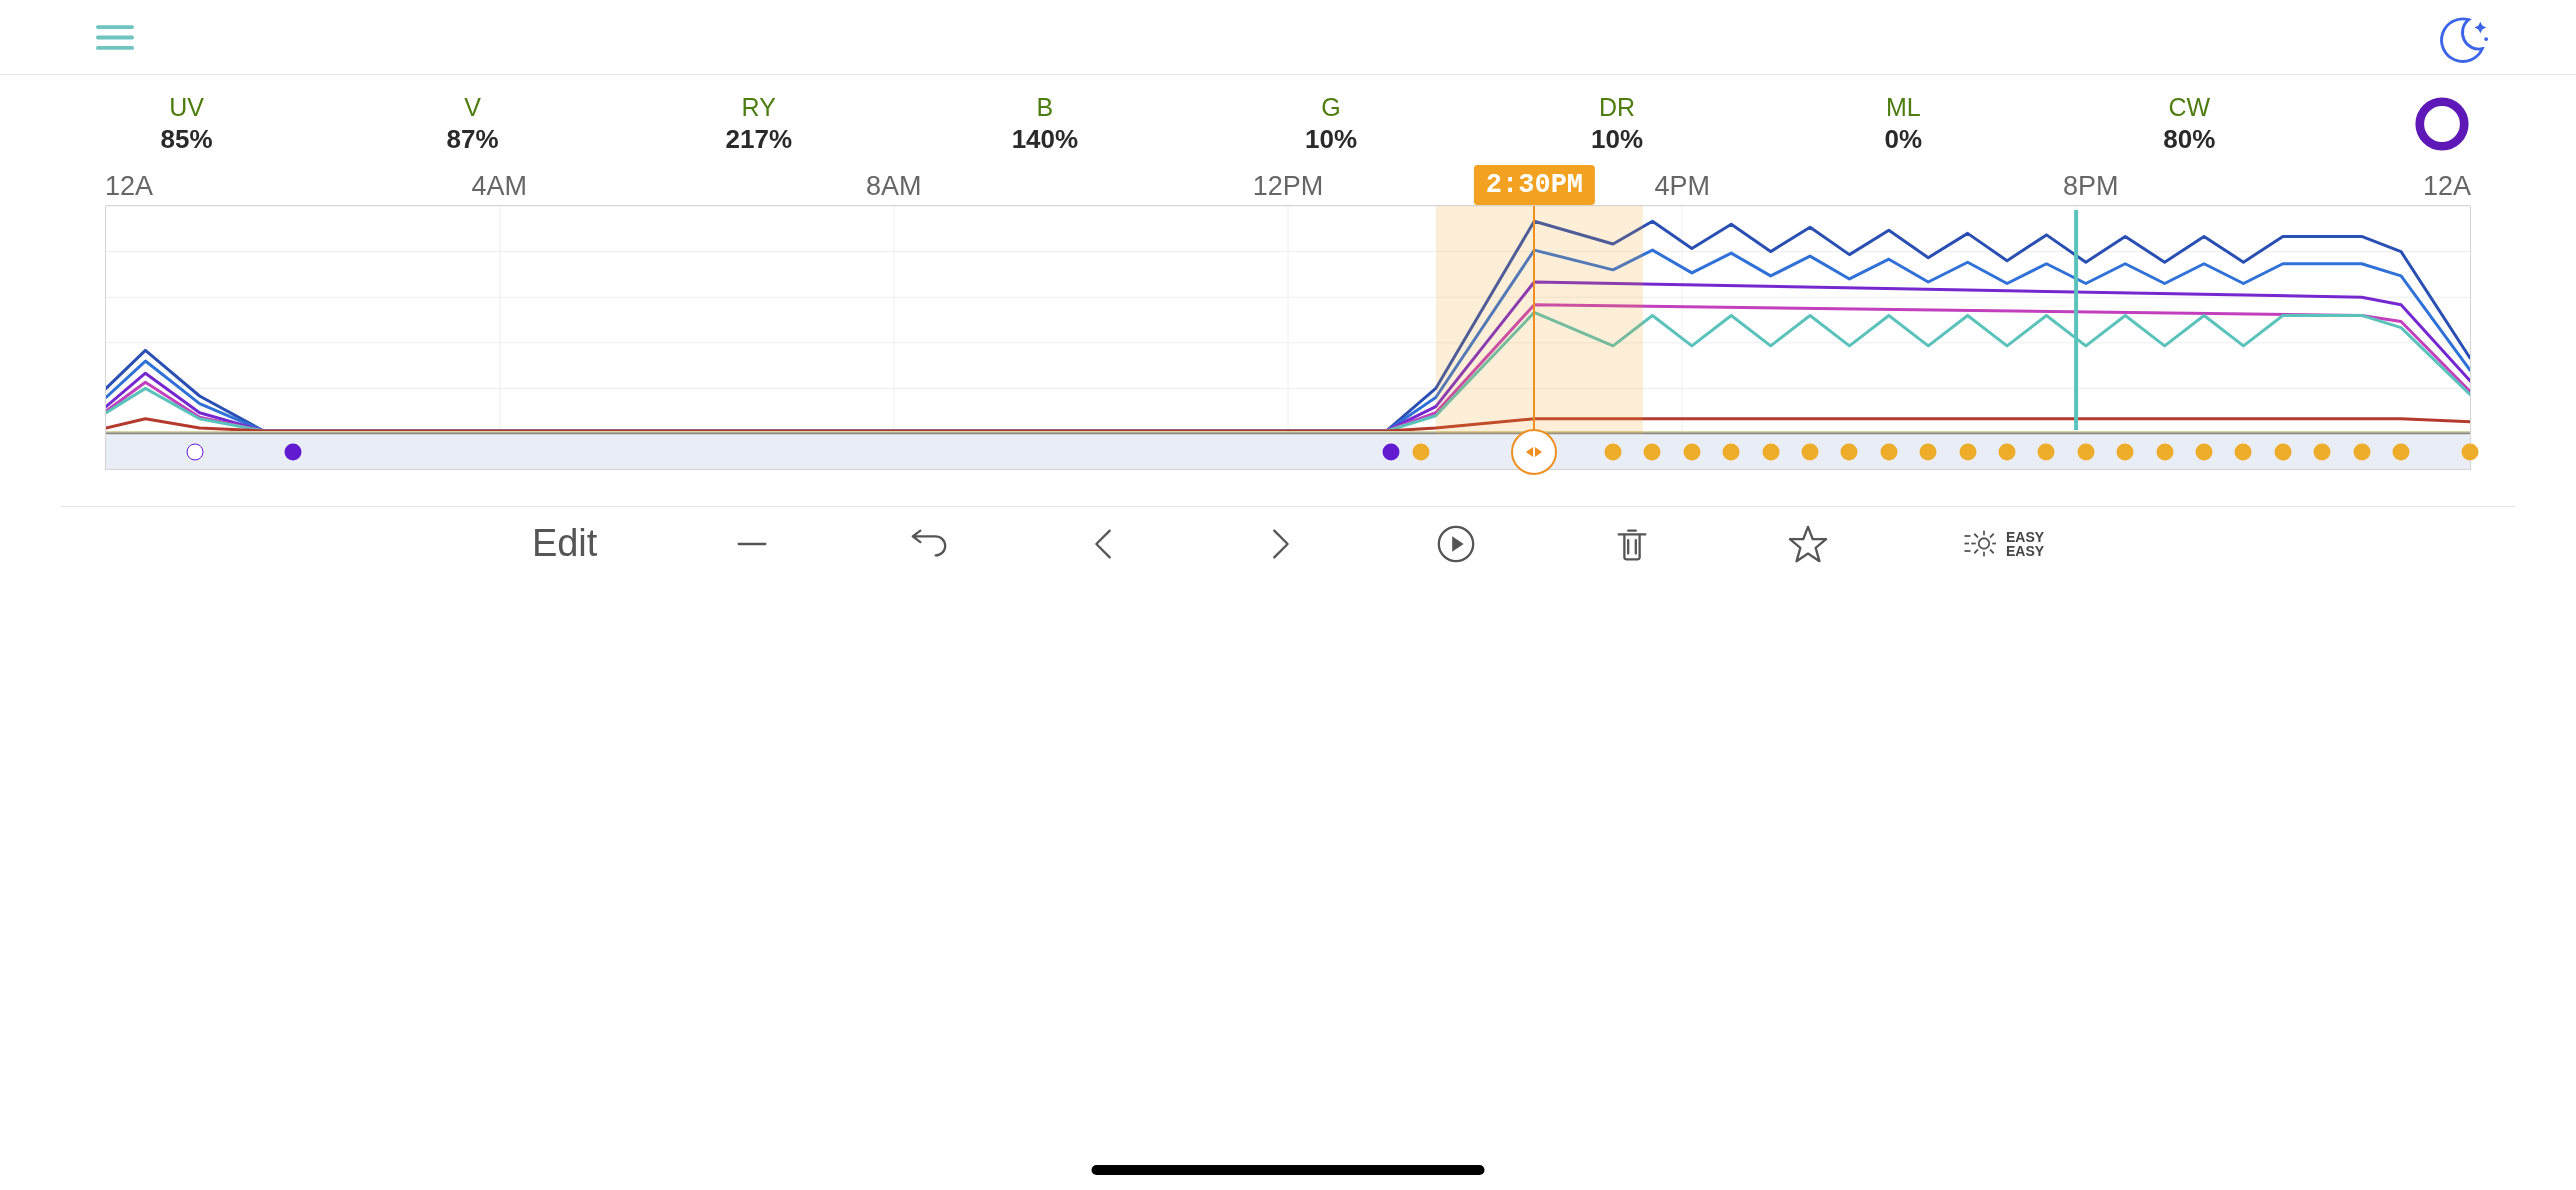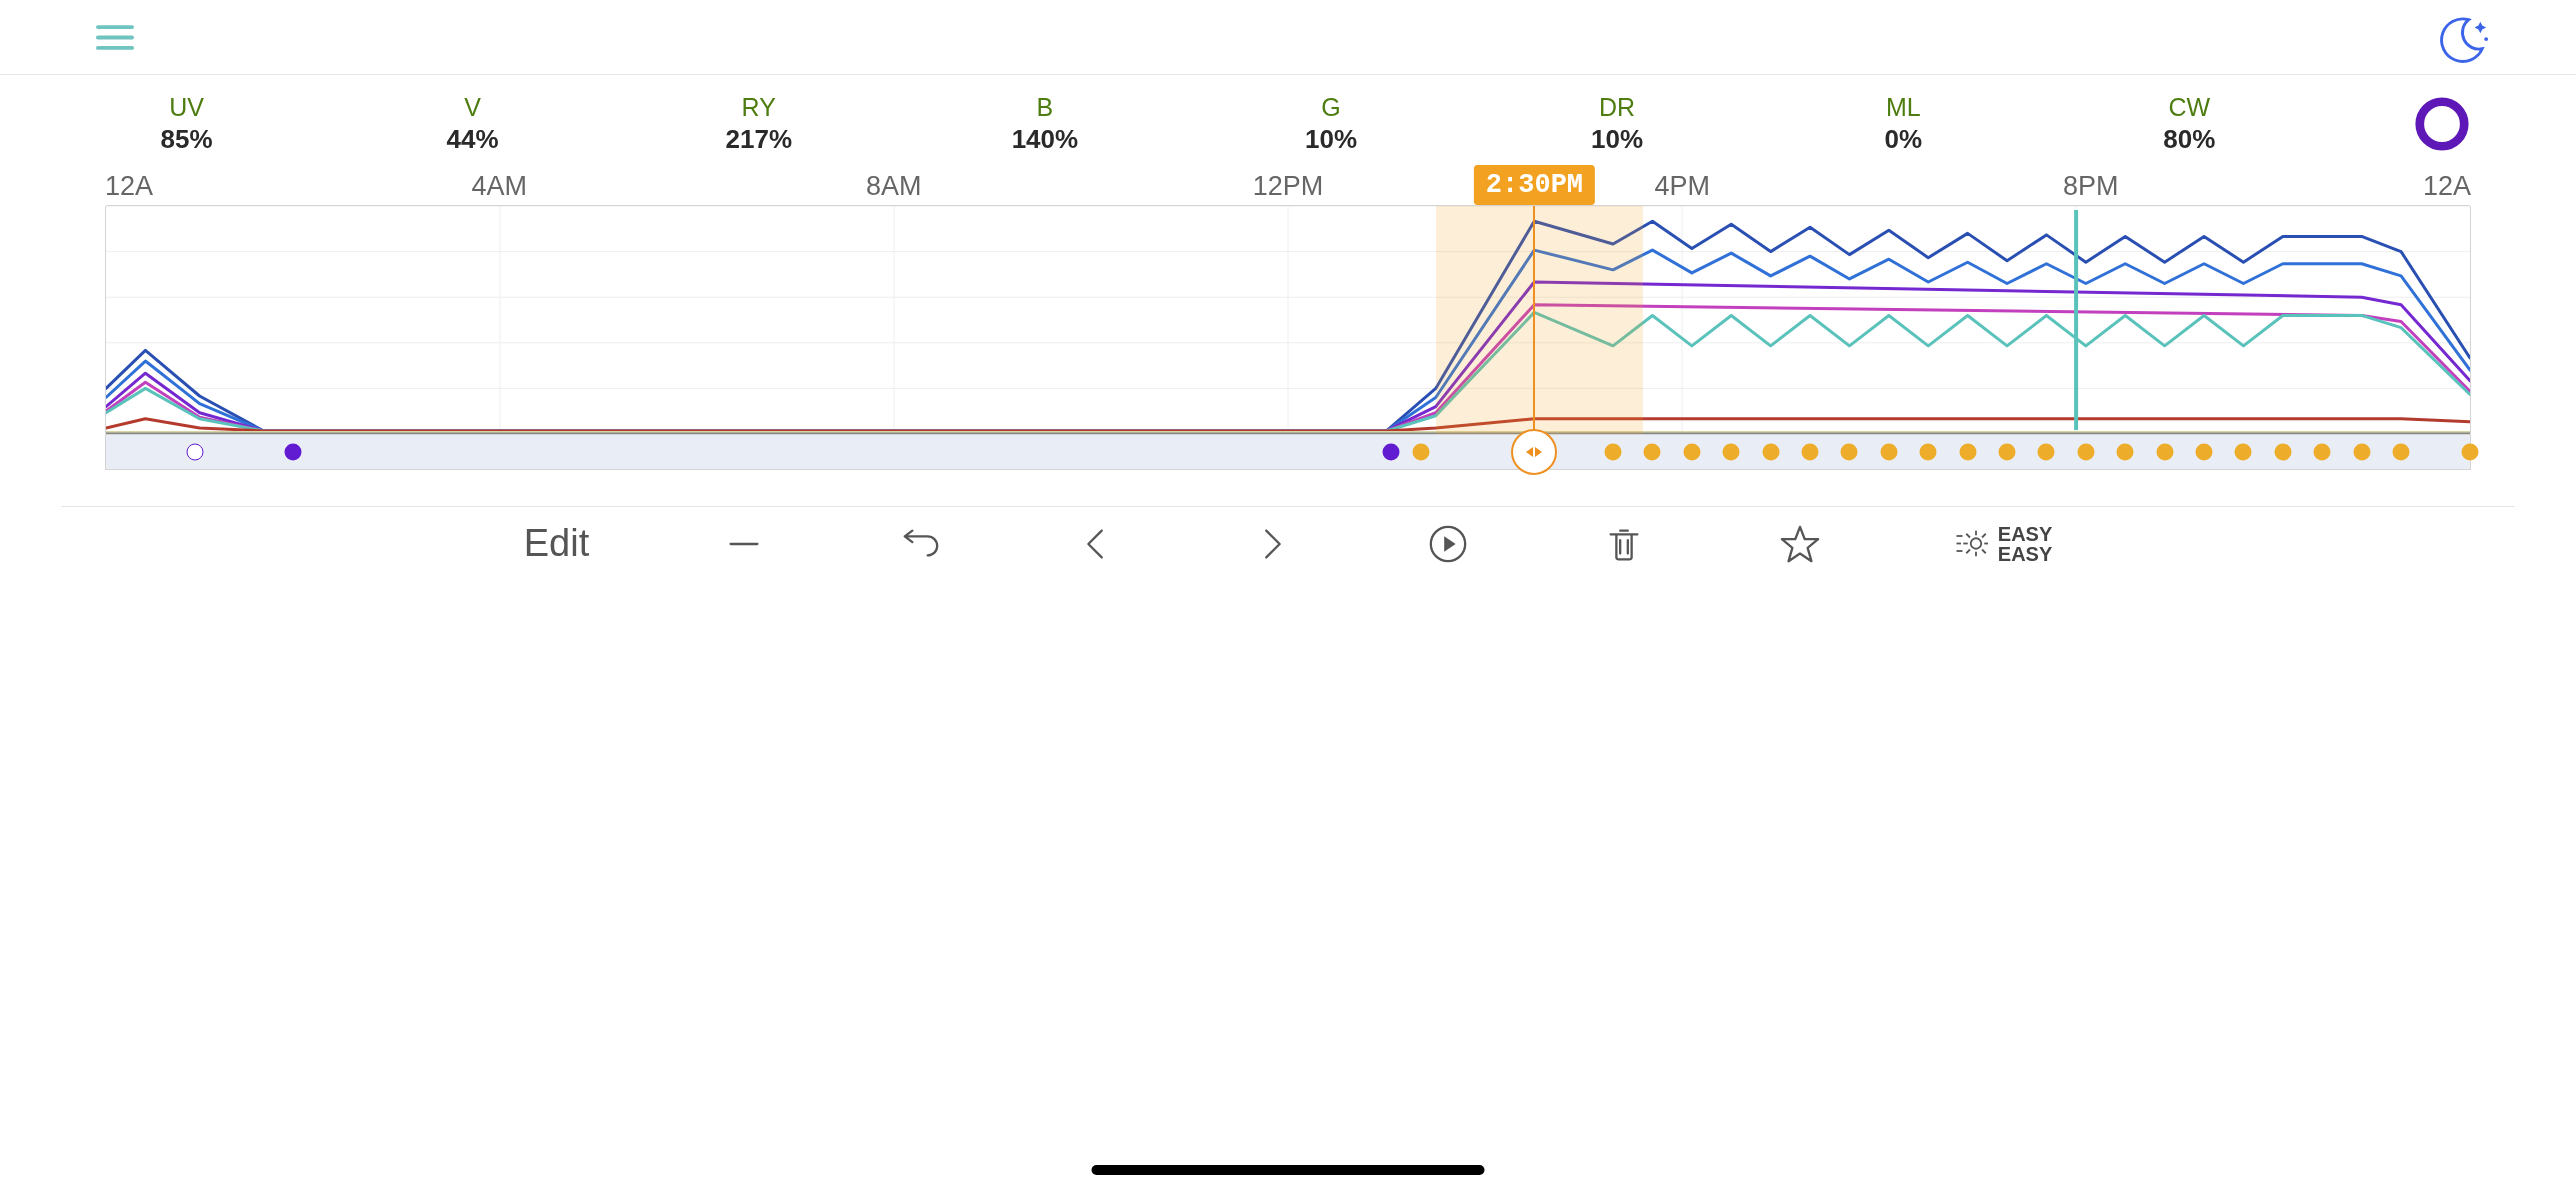--- a/index.html
+++ b/index.html
@@ -31,21 +31,21 @@
   .scrubber .l { border-right: 7.7px solid #ee8f1f; }
   .scrubber .r { border-left: 7.7px solid #ee8f1f; }
   .scrub-band { position:absolute; top:0; bottom:0; background: rgba(242,162,32,0.18); }
   .scrub-line { position:absolute; top:0; bottom:-27px; width:1.9px; background:#ee8f1f; transform: translateX(-1px); }
   .moon-line { position:absolute; top:3.8px; bottom:3.8px; width:3.8px; background:#59c2bb; transform: translateX(-1.9px); }
   .toolbar { border-top: 1px solid #e4e4e4; margin: 36px 61px 0 61px; padding-top: 15.3px; display: flex; align-items: center; gap: 134px; justify-content: center; }
   .tool { color: #555; cursor: pointer; display:flex; align-items:center; justify-content:flex-end; }
   .tool svg { width: 42px; height: 42px; stroke: #555; fill: none; stroke-width: 2.4; }
   .edit { font-size: 38px; color: #555; }
   .easy { display:flex; align-items:center; gap: 9.6px; }
-  .easy-txt { font-size: 20px; font-weight: 700; line-height: 1; color:#444; }
+  .easy-txt { font-size: 14px; font-weight: 700; line-height: 1; color:#444; }
   .home-ind { position: absolute; bottom: 15.3px; left: 50%; transform: translateX(-50%); width: 393px; height: 9.6px; background: #000; border-radius: 5.8px; }
 </style>
 </head>
 <body>
 <div class="app">
 
   <div class="topbar">
     <div class="hamburger">
       <svg viewBox="0 0 40 30">
         <line x1="2" y1="4" x2="38" y2="4" stroke="#6fc4c0" stroke-width="4" stroke-linecap="round"></line>
@@ -62,21 +62,21 @@
     </div>
   </div>
 
   <div class="channels">
     <div class="chan">
       <div class="chan-label">UV</div>
       <div class="chan-value">85%</div>
     </div>
     <div class="chan">
       <div class="chan-label">V</div>
-      <div class="chan-value">44%</div>
+      <div class="chan-value">87%</div>
     </div>
     <div class="chan">
       <div class="chan-label">RY</div>
       <div class="chan-value">217%</div>
     </div>
     <div class="chan">
       <div class="chan-label">B</div>
       <div class="chan-value">140%</div>
     </div>
     <div class="chan">

